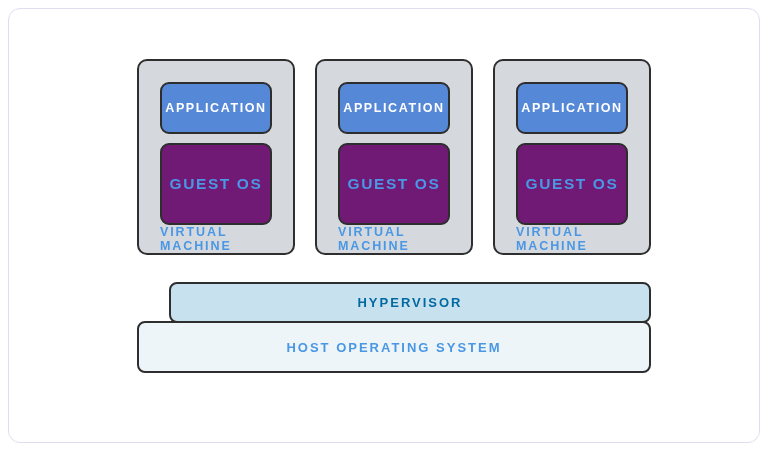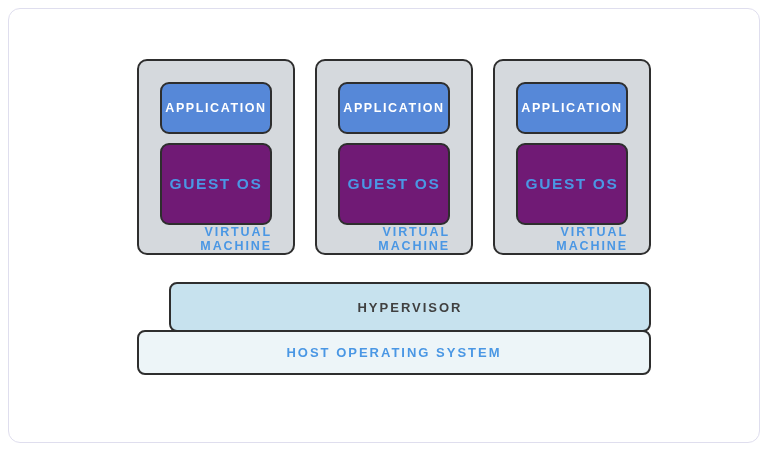--- a/index.html
+++ b/index.html
@@ -65,46 +65,45 @@
   .vm-label {
     flex: 1;
     display: flex;
     align-items: center;
     justify-content: center;
     color: #4a97e4;
     font-weight: 700;
     font-size: 12.5px;
     letter-spacing: 1.9px;
     text-transform: uppercase;
-    text-align: right;
   }
   .stack {
     margin-top: 27px;
   }
   .bar {
     border: 2px solid #2e2e2e;
     border-radius: 8px;
     display: flex;
     align-items: center;
     justify-content: center;
     font-weight: 700;
     font-size: 13px;
     letter-spacing: 2px;
     text-transform: uppercase;
     position: relative;
   }
   .bar-hypervisor {
-    height: 50px;
+    height: 41px;
     background: #c7e2ee;
-    color: #404040;
+    color: #0369a1;
     z-index: 3;
     margin-left: 32px;
   }
   .bar-host {
-    height: 45px;
+    height: 52px;
     margin-top: -2px;
     background: #edf5f8;
     color: #4a97e4;
     z-index: 2;
   }
   .bar-physical {
     height: 50px;
     margin-top: -2px;
     background: #646464;
     color: #f7f7f7;

